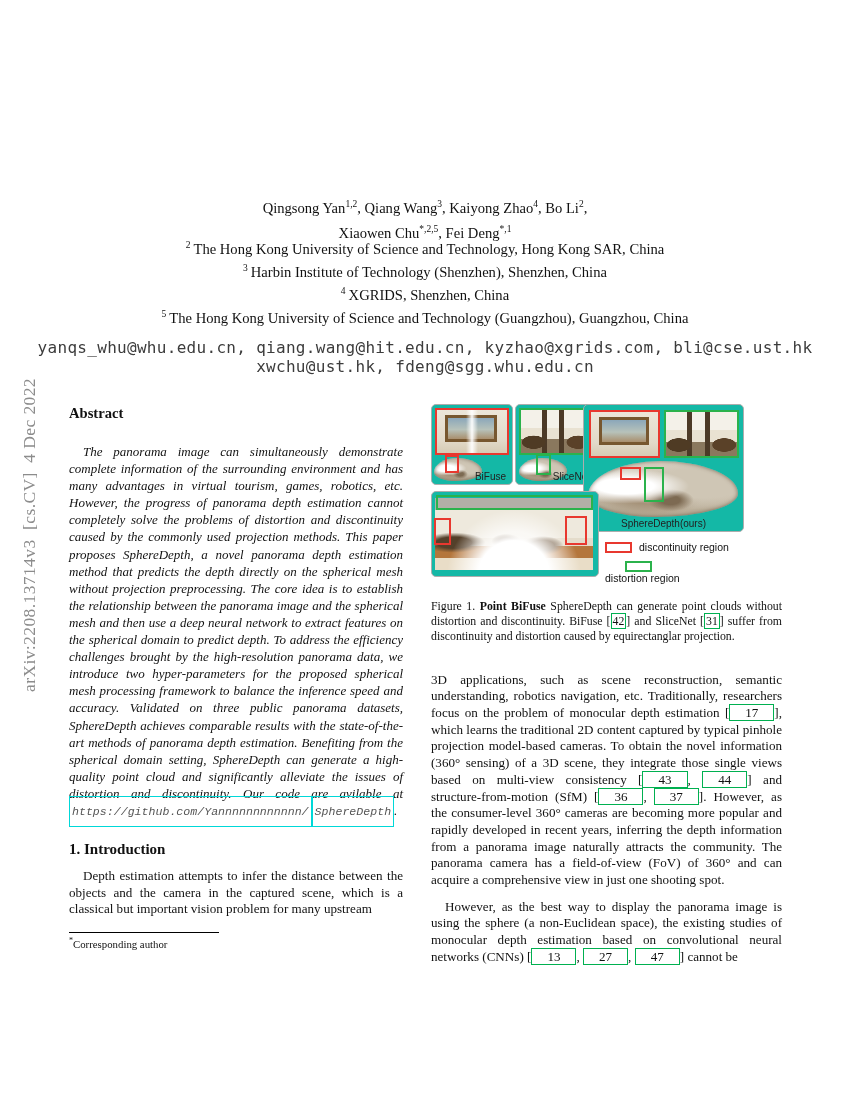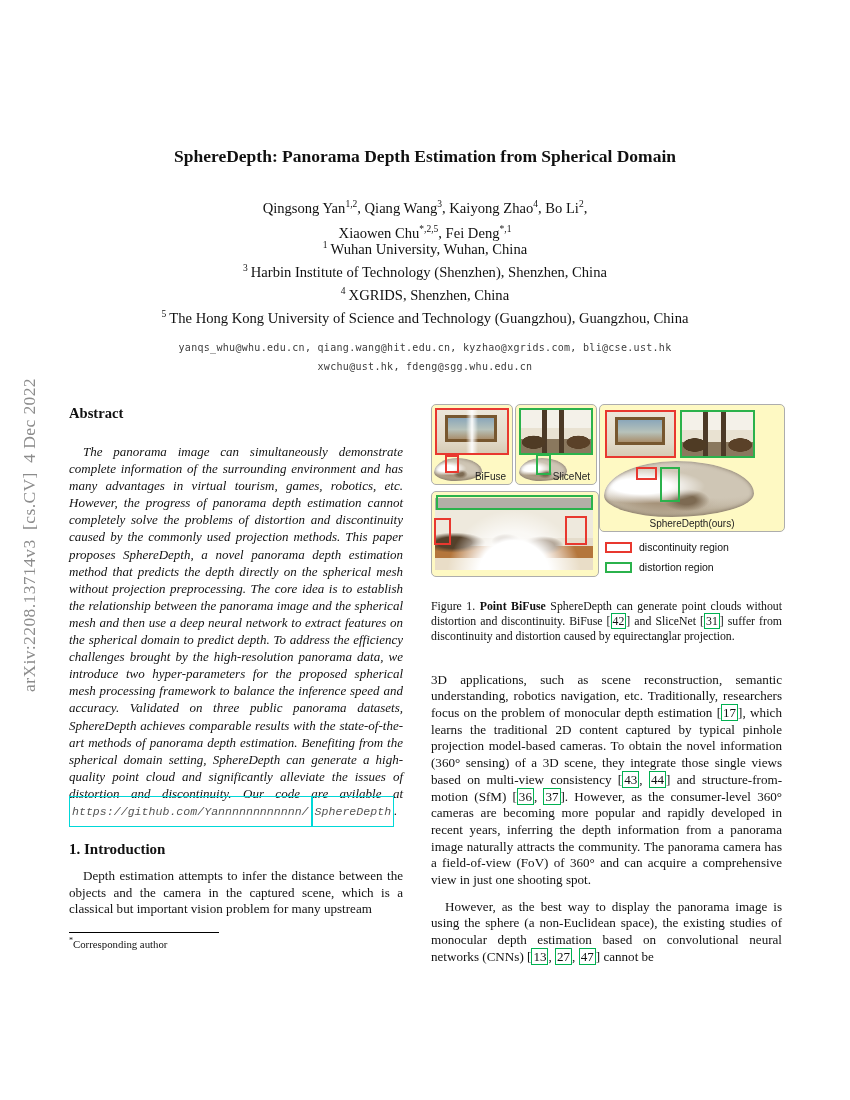--- a/index.html
+++ b/index.html
@@ -18,42 +18,42 @@
   .title{position:absolute;left:40px;right:40px;top:146px;text-align:center;
     font-size:17.5px;font-weight:bold;margin:0;}
   .authors{position:absolute;left:0;right:0;top:194px;text-align:center;
     font-size:14.6px;line-height:21px;}
   .authors sup,.affils sup{font-size:9.5px;}
   .affils{position:absolute;left:0;right:0;top:236px;text-align:center;
     font-size:14.6px;line-height:19.3px;}
   .affils sup{margin-right:3px;}
   .emails{position:absolute;left:0;right:0;top:339px;text-align:center;
     font-family:"DejaVu Sans Mono","Liberation Mono",monospace;
-    font-size:10px;line-height:18.5px;color:#3c3c3c;letter-spacing:.3px;}
+    font-size:16px;line-height:18.5px;color:#3c3c3c;letter-spacing:.3px;}
   
   .col-left{position:absolute;left:69px;top:405px;width:334px;}
   .col-right{position:absolute;left:431px;top:404px;width:351px;}
   .abstract-head{font-size:14.6px;font-weight:bold;text-align:left;margin:0 0 21px 0;}
   .abstract{font-style:italic;font-size:13px;line-height:17.1px;text-align:justify;
     margin:0;text-indent:14px;}
   .linkbox{font-family:"Liberation Mono",monospace;font-style:italic;font-size:11.6px;
     border:1px solid #00d8d8;padding:8px 2px;color:#555;text-decoration:none;}
   .section-head{font-size:15px;font-weight:bold;margin:21px 0 0 0;}
   .body-p{font-size:13.1px;line-height:16.7px;text-align:justify;margin:10px 0 0 0;}
   .indent{text-indent:14px;}
-  .cite{border:1px solid #00b050;padding:0 1px;color:#111;text-decoration:none;}
+  .cite{border:1px solid #00b050;padding:0 15px;color:#111;text-decoration:none;}
   .footnote-rule{border-top:1px solid #000;width:150px;margin:14px 0 3px 0;}
   .footnote{font-size:10.8px;}
   .footnote sup{font-size:8px;}
   
   .fig{position:relative;width:351px;height:174px;}
-  .panel{position:absolute;border:1px solid #adadad;border-radius:5px;background:#fef9c3;}
+  .panel{position:absolute;border:1px solid #adadad;border-radius:5px;background:#14b8a6;}
   .p-bifuse{left:0;top:4;width:80px;height:79px;}
   .p-slice{left:84px;top:4;width:80px;height:79px;}
-  .p-sphere{left:168px;top:4;width:159px;height:126px;padding-left:25px;}
+  .p-sphere{left:152px;top:4;width:159px;height:126px;}
   .p-pano{left:0;top:87px;width:166px;height:84px;}
   .inset{position:absolute;overflow:hidden;}
   .red-b{border:2px solid #e8382f;}
   .green-b{border:2px solid #2bb24c;}
   .wall{background:linear-gradient(180deg,#ece6d9 0%,#e2dac9 70%,#d6cbb4 100%);}
   .paint{position:absolute;left:12%;top:12%;width:74%;height:62%;
     border:3px solid #77572f;box-sizing:border-box;
     background:linear-gradient(180deg,#8ba7ba 0%,#b7c2ba 55%,#a98f6d 100%);}
   .streak{position:absolute;left:42%;top:0;width:16%;height:100%;
     background:linear-gradient(90deg,rgba(255,255,255,0),rgba(255,255,255,.95),rgba(255,255,255,0));}
@@ -90,37 +90,36 @@
   .caption .bold{font-weight:bold;}
   .cap-cite{border:1px solid #00b050;padding:0 1px;color:#111;text-decoration:none;}
 </style>
 </head>
 <body>
 
 <div class="page">
 
   <div class="watermark">arXiv:2208.13714v3  [cs.CV]  4 Dec 2022</div>
 
-  <h1 class="title">SphereDepth: Panorama Depth Estimation from Spherical Domain</h1>
 
   <div class="authors">
     <div>
       <span><span>Qingsong Yan</span><sup>1,2</sup><span>, </span></span>
       <span><span>Qiang Wang</span><sup>3</sup><span>, </span></span>
       <span><span>Kaiyong Zhao</span><sup>4</sup><span>, </span></span>
       <span><span>Bo Li</span><sup>2</sup><span>,</span></span>
     </div>
     <div>
       <span><span>Xiaowen Chu</span><sup>*,2,5</sup><span>, </span></span>
       <span><span>Fei Deng</span><sup>*,1</sup><span></span></span>
     </div>
   </div>
 
   <div class="affils">
-    <div><sup>1</sup><span>Wuhan University, Wuhan, China</span></div>
+    <div><sup>2</sup><span>The Hong Kong University of Science and Technology, Hong Kong SAR, China</span></div>
     <div><sup>3</sup><span>Harbin Institute of Technology (Shenzhen), Shenzhen, China</span></div>
     <div><sup>4</sup><span>XGRIDS, Shenzhen, China</span></div>
     <div><sup>5</sup><span>The Hong Kong University of Science and Technology (Guangzhou), Guangzhou, China</span></div>
   </div>
 
   <div class="emails">
     <div>yanqs_whu@whu.edu.cn, qiang.wang@hit.edu.cn, kyzhao@xgrids.com, bli@cse.ust.hk</div>
     <div>xwchu@ust.hk, fdeng@sgg.whu.edu.cn</div>
   </div>
 
@@ -171,21 +170,21 @@
         <div class="pano-img"></div>
         <div class="minibox green-b" style="left:4px;top:3px;width:157px;height:15px;"></div>
         <div class="minibox red-b" style="left:2px;top:26px;width:17px;height:27px;"></div>
         <div class="minibox red-b" style="left:133px;top:24px;width:22px;height:29px;"></div>
       </div>
 
       <div class="legend-row" style="left:174px;top:137px;">
         <span class="swatch red-b"></span>
         <span>discontinuity region</span>
       </div>
-      <div class="legend-row" style="left:174px;top:157px;">
+      <div class="legend-row" style="left:174px;top:157px;flex-direction:column;">
         <span class="swatch green-b"></span>
         <span>distortion region</span>
       </div>
     </div>
 
     <p class="caption"><span>Figure 1.</span><span class="bold"> Point BiFuse</span><span> SphereDepth can generate point clouds without distortion and discontinuity. BiFuse [</span><a class="cap-cite" href="#">42</a><span>] and SliceNet [</span><a class="cap-cite" href="#">31</a><span>] suffer from discontinuity and distortion caused by equirectanglar projection.</span></p>
 
     <p class="body-p" style="margin-top:27px;"><span>3D applications, such as scene reconstruction, semantic understanding, robotics navigation, etc. Traditionally, researchers focus on the problem of monocular depth estimation [</span><a class="cite" href="#">17</a><span>], which learns the traditional 2D content captured by typical pinhole projection model-based cameras. To obtain the novel information (360° sensing) of a 3D scene, they integrate those single views based on multi-view consistency [</span><a class="cite" href="#">43</a><span>, </span><a class="cite" href="#">44</a><span>] and structure-from-motion (SfM) [</span><a class="cite" href="#">36</a><span>, </span><a class="cite" href="#">37</a><span>]. However, as the consumer-level 360° cameras are becoming more popular and rapidly developed in recent years, inferring the depth information from a panorama image naturally attracts the community. The panorama camera has a field-of-view (FoV) of 360° and can acquire a comprehensive view in just one shooting spot.</span></p>
 
     <p class="body-p indent"><span>However, as the best way to display the panorama image is using the sphere (a non-Euclidean space), the existing studies of monocular depth estimation based on convolutional neural networks (CNNs) [</span><a class="cite" href="#">13</a><span>, </span><a class="cite" href="#">27</a><span>, </span><a class="cite" href="#">47</a><span>] cannot be</span></p>

